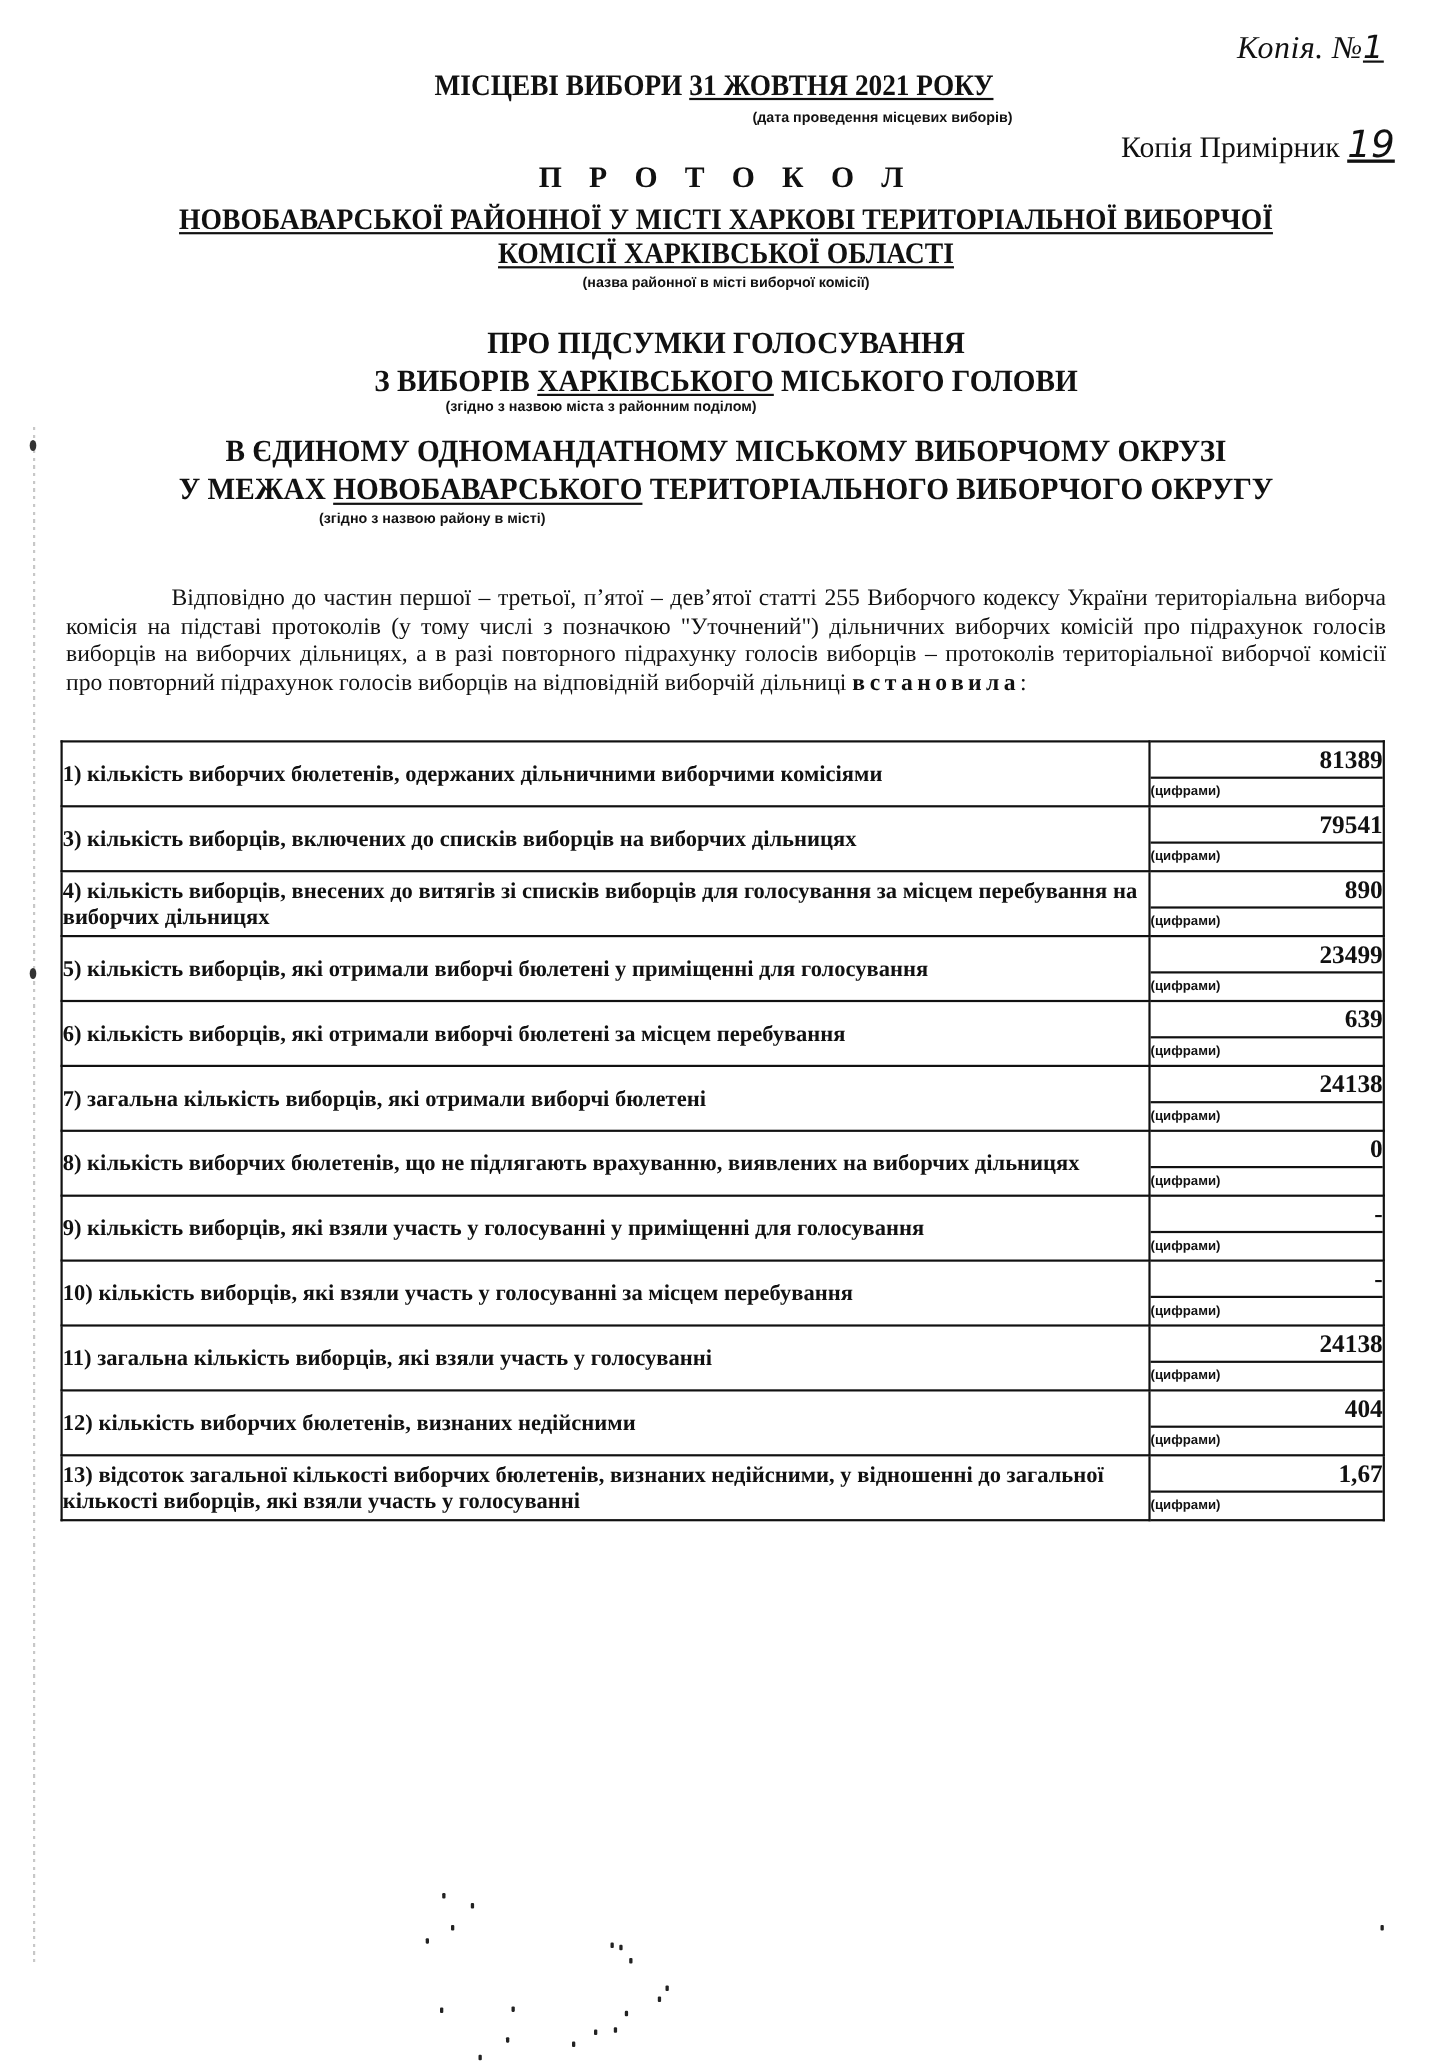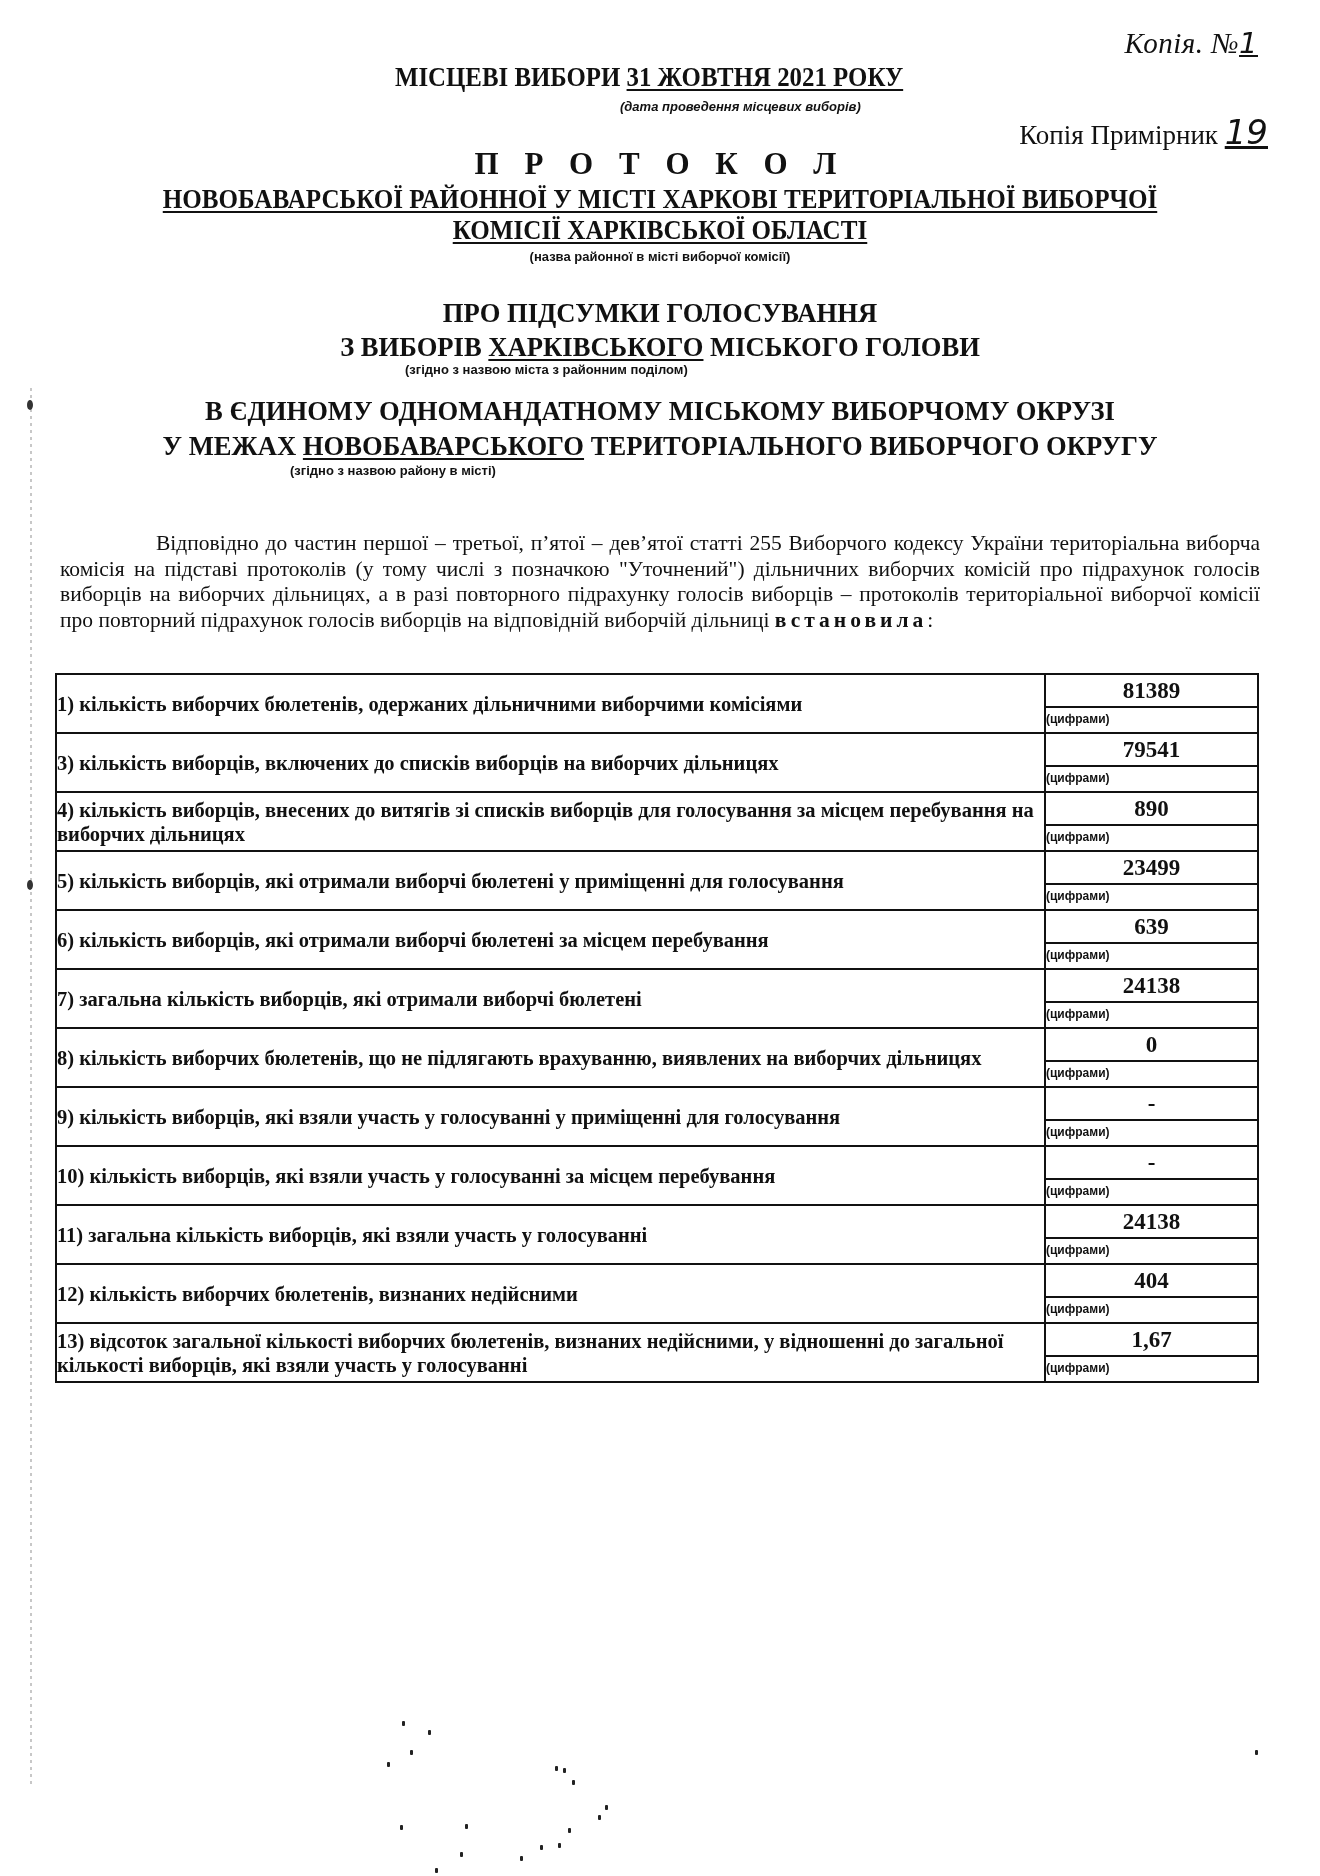--- a/index.html
+++ b/index.html
@@ -18,22 +18,22 @@
   .page-no {
     right: 62px; top: 26px; font-style: italic; font-size: 29px; letter-spacing: 0.5px;
   }
   .page-no .hand { text-decoration: underline; font-family: "DejaVu Sans", sans-serif; font-style: italic; font-weight: 300; }
   .copy-no { right: 52px; top: 112px; font-size: 27px; }
   .copy-no .hand { text-decoration: underline; font-style: italic; font-family: "DejaVu Sans", sans-serif; font-weight: 300; font-size: 34px; }
   .center { left: 0; width: 1320px; text-align: center; }
   .h-elections { top: 62px; left: 395px; font-size: 27px; font-weight: bold; white-space: nowrap; transform: scaleX(0.92); transform-origin: left; }
   .u { text-decoration: underline; text-underline-offset: 3px; text-decoration-thickness: 2px; }
   .caption { font-family: "Liberation Sans", sans-serif; font-size: 13px; font-weight: bold; }
-  .cap-date { top: 99px; left: 620px; font-style: italic; }
-  .h-protocol { top: 146px; font-size: 31px; font-weight: bold; letter-spacing: 9px; }
+  .cap-date { top: 99px; left: 684px; }
+  .h-protocol { top: 146px; font-size: 27px; font-weight: bold; letter-spacing: 9px; }
   .h-commission { top: 184px; font-size: 27px; font-weight: bold; line-height: 31px; transform: scaleX(0.93); }
   .cap-commission { top: 249px; }
   .h-about { top: 296px; font-size: 28px; font-weight: bold; line-height: 34px; transform: scaleX(0.95); }
   .cap-city { top: 362px; left: 405px; }
   .h-district { top: 393px; font-size: 28px; font-weight: bold; line-height: 35px; transform: scaleX(0.95); }
   .cap-district { top: 463px; left: 290px; }
   .intro {
     top: 507px; left: 60px; width: 1200px; font-size: 21.5px; line-height: 25.5px;
     text-align: justify; text-indent: 96px; margin-top: 24px;
   }
@@ -42,21 +42,21 @@
     position: absolute; left: 55px; top: 673px; width: 1202px; border-collapse: collapse;
     table-layout: fixed;
   }
   table.results td { border: 2px solid #111; padding: 0; }
   td.label-cell {
     width: 987px; height: 55px; font-size: 20.5px; font-weight: bold; line-height: 24px;
     padding: 2px 10px 0 10px; vertical-align: middle;
   }
   td.value-cell { width: 211px; vertical-align: top; }
   .val {
-    height: 31px; border-bottom: 2px solid #111; text-align: center;
+    height: 31px; border-bottom: 2px solid #111; text-align: right;
     font-size: 23px; font-weight: bold; line-height: 32px;
   }
   .cifr { height: 24px; text-align: left; font-family: "Liberation Sans", sans-serif; font-size: 12px; font-weight: bold; line-height: 22px; }
   .noise { position: absolute; width: 3px; height: 5px; background: #222; border-radius: 1px; }
 </style>
 </head>
 <body>
 
 <div class="scan-line"></div>
 <div class="scan-blot" style="left:27px;top:400px;"></div>

